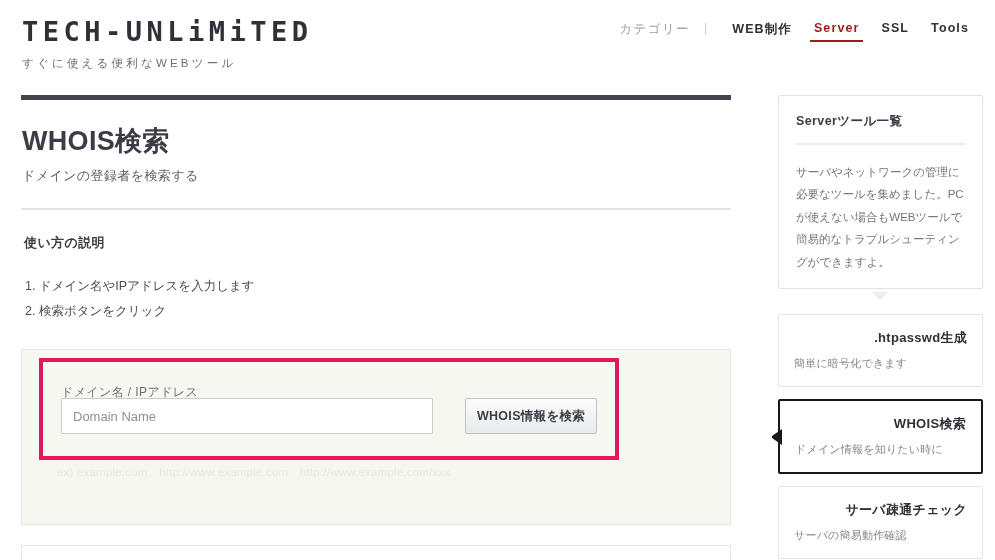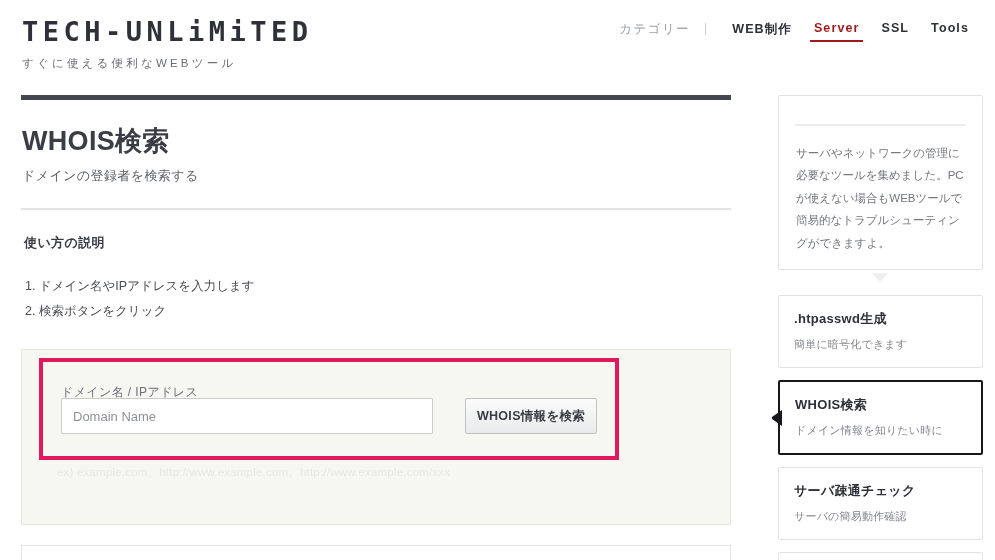--- a/index.html
+++ b/index.html
@@ -128,21 +128,21 @@
     margin: 3px auto 0 auto; width: 0; height: 0;
     border-left: 7px solid transparent; border-right: 7px solid transparent;
     border-top: 8px solid #efeff0;
   }
   .tool {
     position: relative; margin-top: 12px; width: 205px;
     border: 1px solid #e2e3e5; background: #fff;
     padding: 13px 14px 14px 14px; border-radius: 2px; cursor: pointer;
   }
   .tool.active { border: 2px solid #16181c; }
-  .tool-name { font-size: 13px; font-weight: bold; color: #2f3138; letter-spacing: 0.3px; }
+  .tool-name { font-size: 13px; font-weight: bold; color: #2f3138; letter-spacing: 0.3px; text-align: right; }
   .tool-desc { margin-top: 7px; font-size: 11px; color: #83868d; letter-spacing: 0.2px; }
   .caret-left {
     position: absolute; left: -10px; top: 28px; width: 0; height: 0;
     border-top: 7px solid transparent; border-bottom: 7px solid transparent;
     border-right: 10px solid #16181c;
   }
 </style>
 </head>
 <body>
 
@@ -193,20 +193,21 @@
 
     <div class="about">
       <div class="about-h">WHOISについて</div>
       <div class="about-rule"></div>
 
     </div>
   </div>
 
   <div class="sidebar">
     <div class="card">
+      <div class="card-h">Serverツール一覧</div>
       <div class="card-rule"></div>
       <div class="card-body">サーバやネットワークの管理に必要なツールを集めました。PCが使えない場合もWEBツールで簡易的なトラブルシューティングができますよ。</div>
     </div>
     <div class="caret-down"></div>
 
     <div class="tool">
       <div class="tool-name">.htpasswd生成</div>
       <div class="tool-desc">簡単に暗号化できます</div>
     </div>
 

